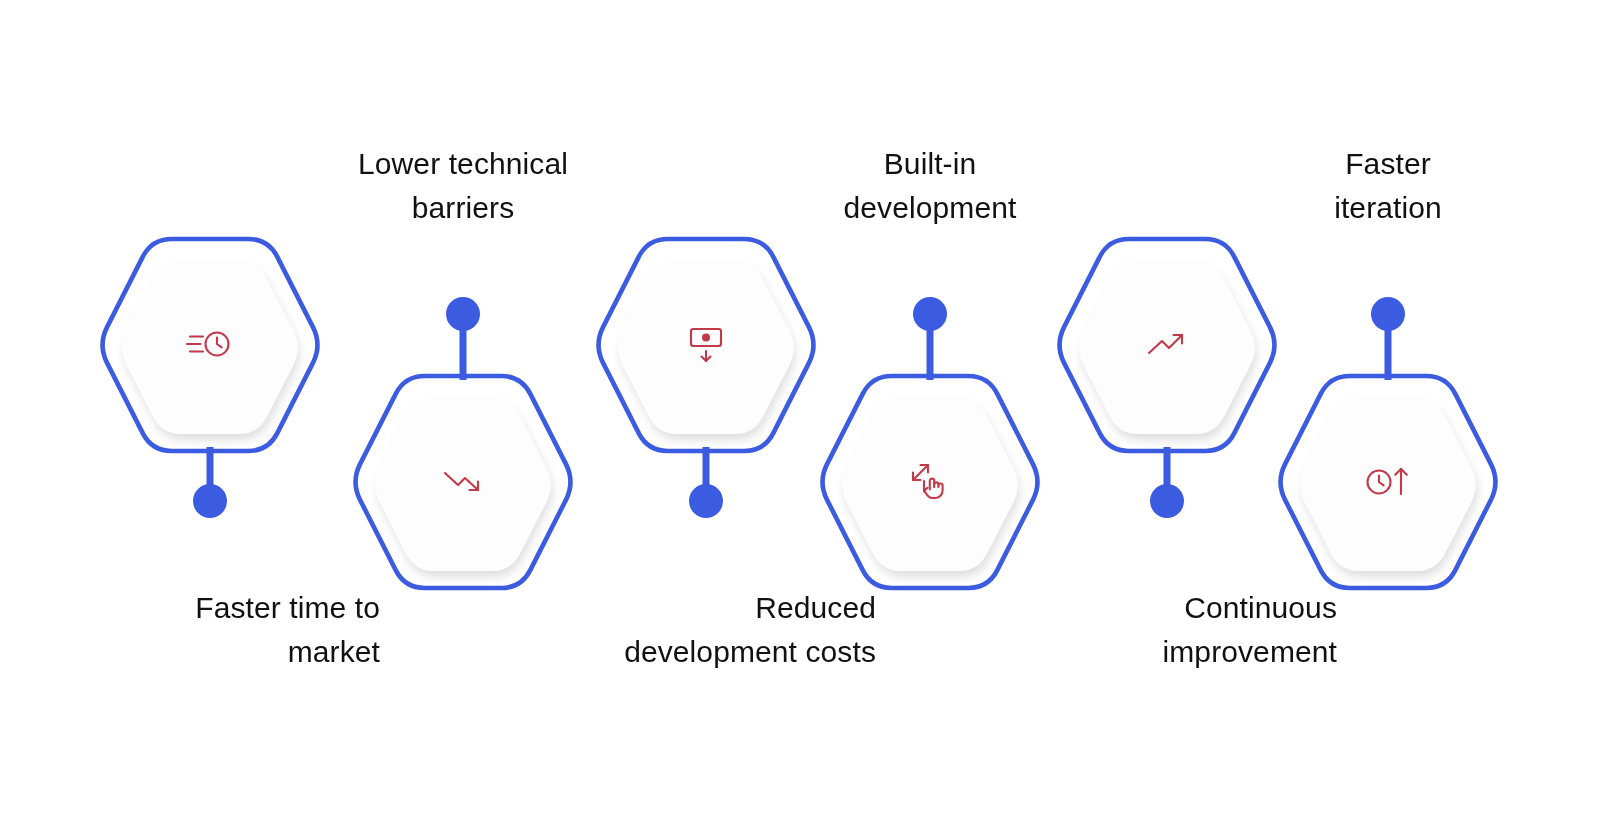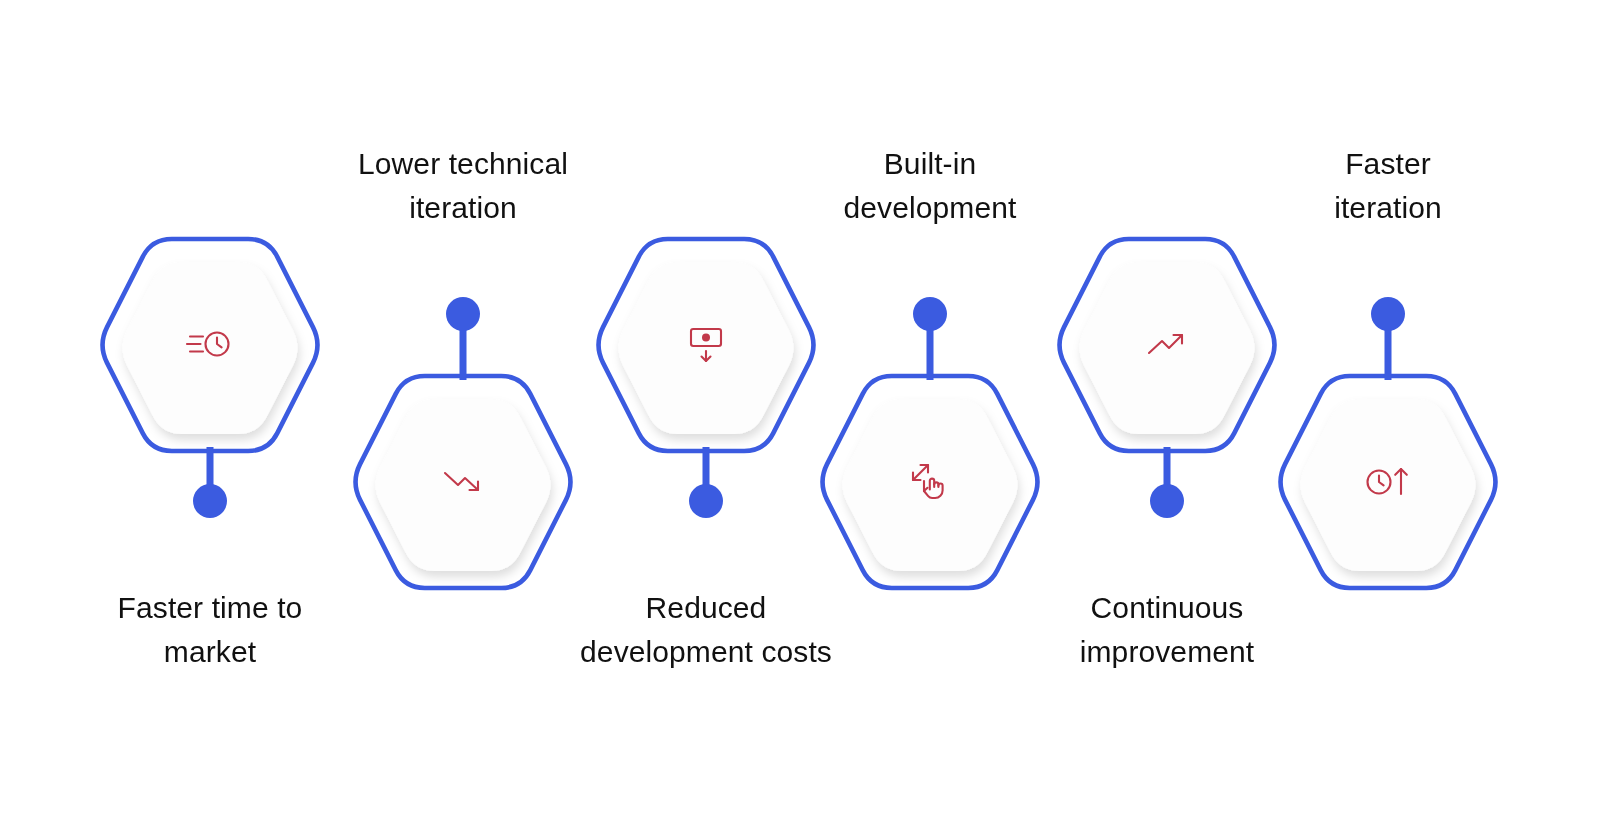--- a/index.html
+++ b/index.html
@@ -83,21 +83,21 @@
     position: absolute;
     left: -40px;
     width: 340px;
     text-align: center;
     font-size: 30px;
     line-height: 1.47;
     color: #111111;
     letter-spacing: 0.1px;
     white-space: pre-line;
   }
-  .node.up .label   { top: 586px; }
+  .node.up .label   { top: 586px; text-align: right; }
   .node.down .label { top: 142px; }
 </style>
 </head>
 <body>
 
 <div id="stage">
     <div class="node up" style="left: 80px;">
       <div class="hexwrap">
         <svg class="hexsvg" viewBox="0 0 230 218">
           <defs>
@@ -137,21 +137,21 @@
         <div class="icon">
           <svg width="52" height="40" viewBox="0 0 52 40">
             <path d="M8 12 L21 24 L28 17 L41 29" fill="none" stroke="#C2394A" stroke-width="2.1" stroke-linecap="round" stroke-linejoin="round"></path>
             <path d="M41 20.5 L41 29 L32.5 29" fill="none" stroke="#C2394A" stroke-width="2.1" stroke-linecap="round" stroke-linejoin="round"></path>
           </svg>
         </div>
       </div>
       <div class="stem"></div>
       <div class="dot"></div>
       <div class="label">Lower technical
-iteration</div>
+barriers</div>
     </div>
     <div class="node up" style="left: 576px;">
       <div class="hexwrap">
         <svg class="hexsvg" viewBox="0 0 230 218">
           <defs>
             <filter id="sh2" x="-40%" y="-40%" width="190%" height="190%">
               <feDropShadow dx="2" dy="6" stdDeviation="5" flood-color="#000000" flood-opacity="0.13"></feDropShadow>
             </filter>
           </defs>
           <path d="M58.02 43.79 Q67.16 26.00 87.16 26.00 L142.84 26.00 Q162.84 26.00 171.98 43.79 L197.86 94.21 Q207.00 112.00 197.86 129.79 L171.98 180.21 Q162.84 198.00 142.84 198.00 L87.16 198.00 Q67.16 198.00 58.02 180.21 L32.14 129.79 Q23.00 112.00 32.14 94.21 Z" fill="#FDFDFD" filter="url(#sh2)"></path>

